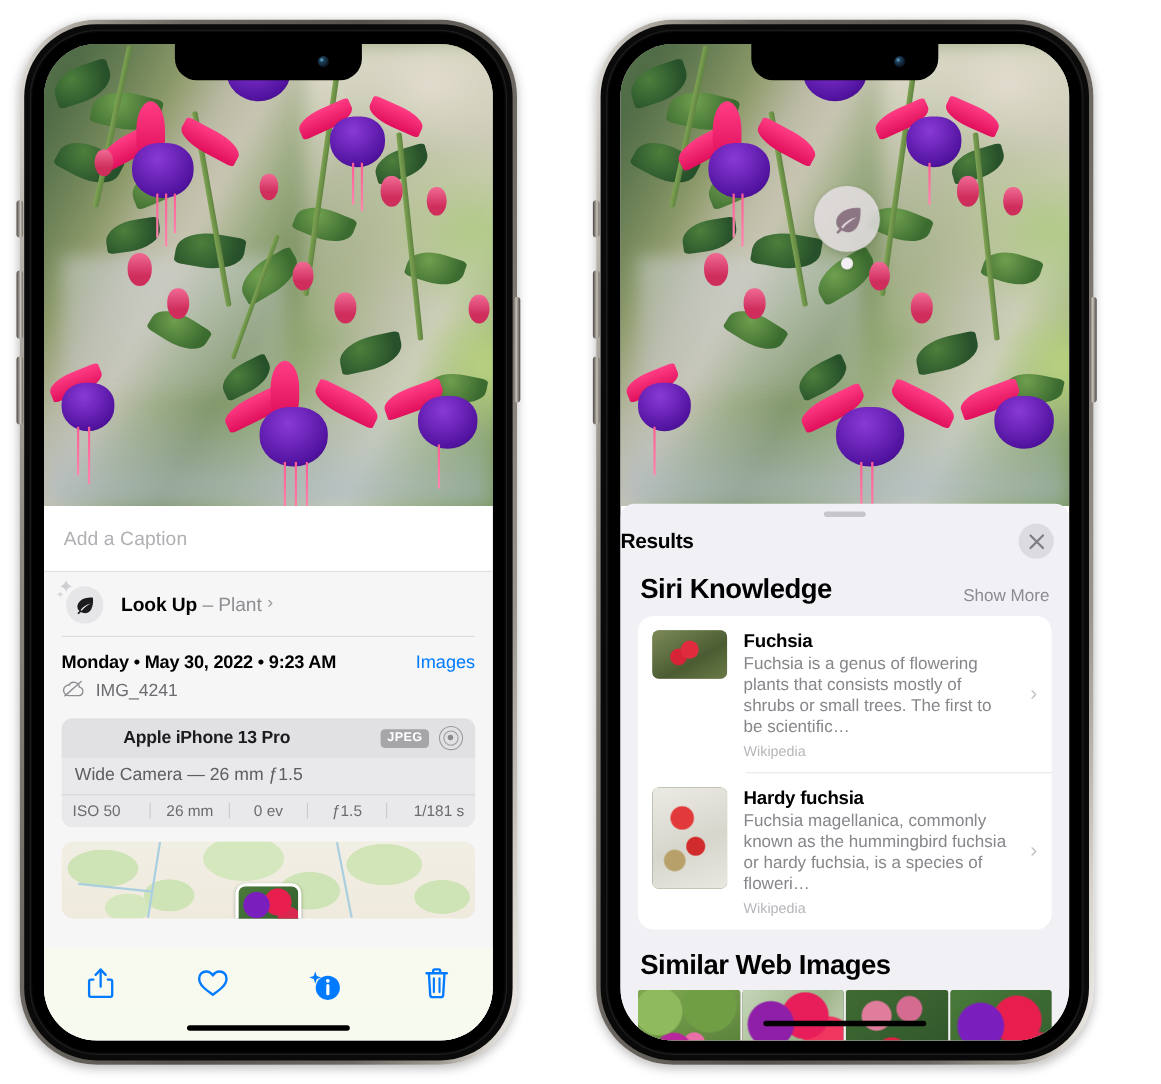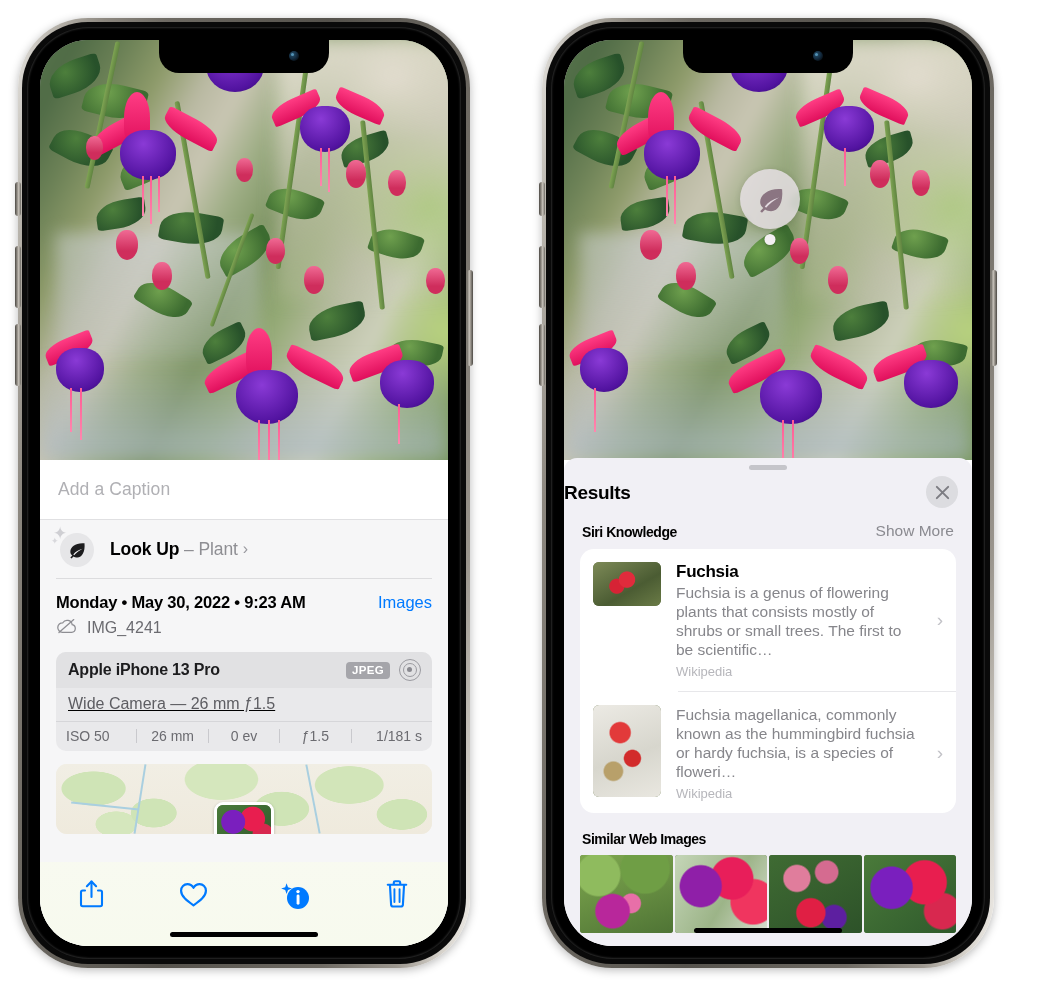--- a/index.html
+++ b/index.html
@@ -115,30 +115,30 @@
   .meta{padding:14px 16px 6px 16px;}
   .meta-line1{display:flex;align-items:center;justify-content:space-between;}
   .meta-date{font-size:16.5px;font-weight:700;color:#000;letter-spacing:-.2px;}
   .meta-adjust{font-size:16.5px;color:#007aff;}
   .meta-line2{display:flex;align-items:center;margin-top:6px;gap:9px;}
   .meta-file{font-size:16px;color:#6b6b70;}
 
   .exif{margin:8px 16px 0 16px;border-radius:10px;background:#e9e9eb;overflow:hidden;}
   .exif-hd{display:flex;align-items:center;justify-content:space-between;
     padding:7px 11px 7px 12px;background:#e1e1e3;}
-  .exif-dev{font-size:16px;font-weight:700;color:#1c1c1e;letter-spacing:-.2px;}
+  .exif-dev{font-size:16px;font-weight:700;color:#1c1c1e;letter-spacing:-.2px;margin-left:44px;}
   .exif-hd-right{display:flex;align-items:center;gap:9px;}
   .tag-jpeg{font-size:11.5px;font-weight:700;color:#fff;background:#a5a5aa;
     padding:2.5px 6px;border-radius:4px;letter-spacing:.3px;}
   .raw-ic{width:20px;height:20px;border-radius:50%;border:1.6px solid #9b9ba0;position:relative;}
   .raw-ic:before{content:"";position:absolute;left:3px;top:3px;right:3px;bottom:3px;
     border-radius:50%;border:1.6px solid #9b9ba0;}
   .raw-ic:after{content:"";position:absolute;left:6.5px;top:6.5px;width:5px;height:5px;
     border-radius:50%;background:#8a8a90;}
-  .exif-body{padding:7px 12px 8px 12px;text-decoration:underline;}
+  .exif-body{padding:7px 12px 8px 12px;}
   .exif-l1{font-size:16px;color:#5d5d62;}
   .exif-l2row{display:flex;align-items:center;justify-content:space-between;margin-top:3px;}
   .exif-l2{font-size:16px;color:#5d5d62;}
   .tag-vib{font-size:12px;color:#6d6d72;border:1.3px solid #a8a8ad;border-radius:11px;
     padding:2px 10px;letter-spacing:.4px;}
   .exif-foot{display:flex;align-items:center;border-top:1px solid #d6d6d9;
     padding:6px 10px 7px 10px;}
   .exif-foot span{font-size:14px;color:#6b6b70;flex:1;text-align:center;}
   .exif-foot span:first-child{text-align:left;}
   .exif-foot span:last-child{text-align:right;}
@@ -181,21 +181,21 @@
   .grabber{width:38px;height:5px;border-radius:3px;background:#c5c5ca;
     margin:7px auto 0 auto;}
   .sheet-hd{position:relative;height:46px;display:flex;align-items:center;justify-content:flex-start;}
   .sheet-title{font-size:19px;font-weight:700;color:#000;letter-spacing:-.3px;}
   .close-btn{position:absolute;right:14px;top:6px;width:32px;height:32px;border-radius:50%;
     background:#dcdce0;display:flex;align-items:center;justify-content:center;}
   .close-btn svg{display:block;}
 
   .sec-hd{display:flex;align-items:flex-end;justify-content:space-between;
     padding:6px 18px 9px 18px;}
-  .sec-title{font-size:14px;font-weight:700;color:#000;letter-spacing:-.45px;}
+  .sec-title{font-size:25px;font-weight:700;color:#000;letter-spacing:-.45px;}
   .sec-more{font-size:15.5px;color:#8a8a90;}
 
   .card{margin:0 16px;background:#fff;border-radius:14px;overflow:hidden;}
   .k-row{display:flex;align-items:flex-start;padding:13px 12px 12px 13px;position:relative;}
   .k-thumb{flex:0 0 auto;border-radius:6px;overflow:hidden;position:relative;background:#6a7a4f;}
   .k-body{flex:1;min-width:0;padding-left:15px;padding-right:24px;}
   .k-title{font-size:17px;font-weight:700;color:#000;letter-spacing:-.25px;margin-bottom:1px;}
   .k-desc{font-size:15.5px;color:#86868b;line-height:19px;}
   .k-src{font-size:13px;color:#b6b6bb;margin-top:5px;}
   .k-chev{position:absolute;right:13px;top:50%;transform:translateY(-50%);
@@ -588,20 +588,21 @@
             <span class="k-chev">›</span>
           </div>
 
           <div class="k-div"></div>
 
           <div class="k-row">
             <div class="k-thumb" style="width:68px;height:92px;">
               <div class="art w2"></div>
             </div>
             <div class="k-body">
+              <div class="k-title">Hardy fuchsia</div>
               <div class="k-desc">Fuchsia magellanica, commonly known as the hummingbird fuchsia or hardy fuchsia, is a species of floweri…</div>
               <div class="k-src">Wikipedia</div>
             </div>
             <span class="k-chev">›</span>
           </div>
         </div>
 
         <div class="sec-hd" style="padding-top:18px;padding-bottom:8px;">
           <span class="sec-title">Similar Web Images</span>
         </div>

